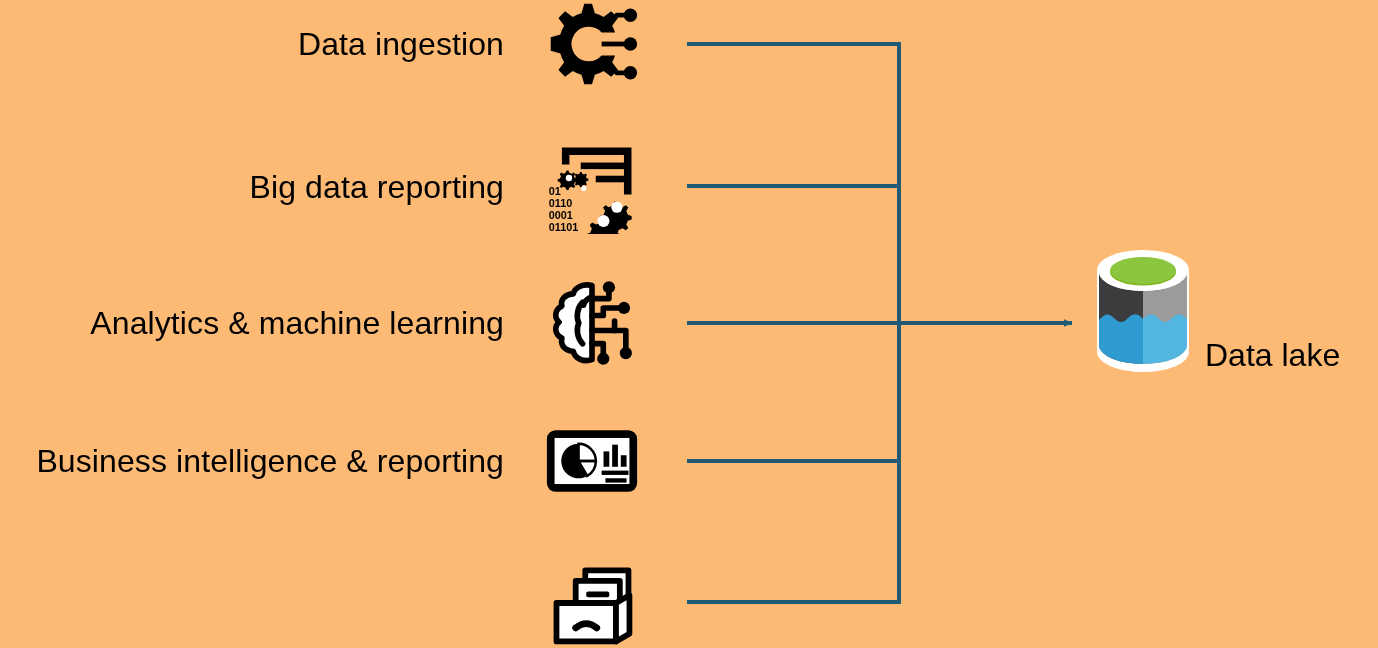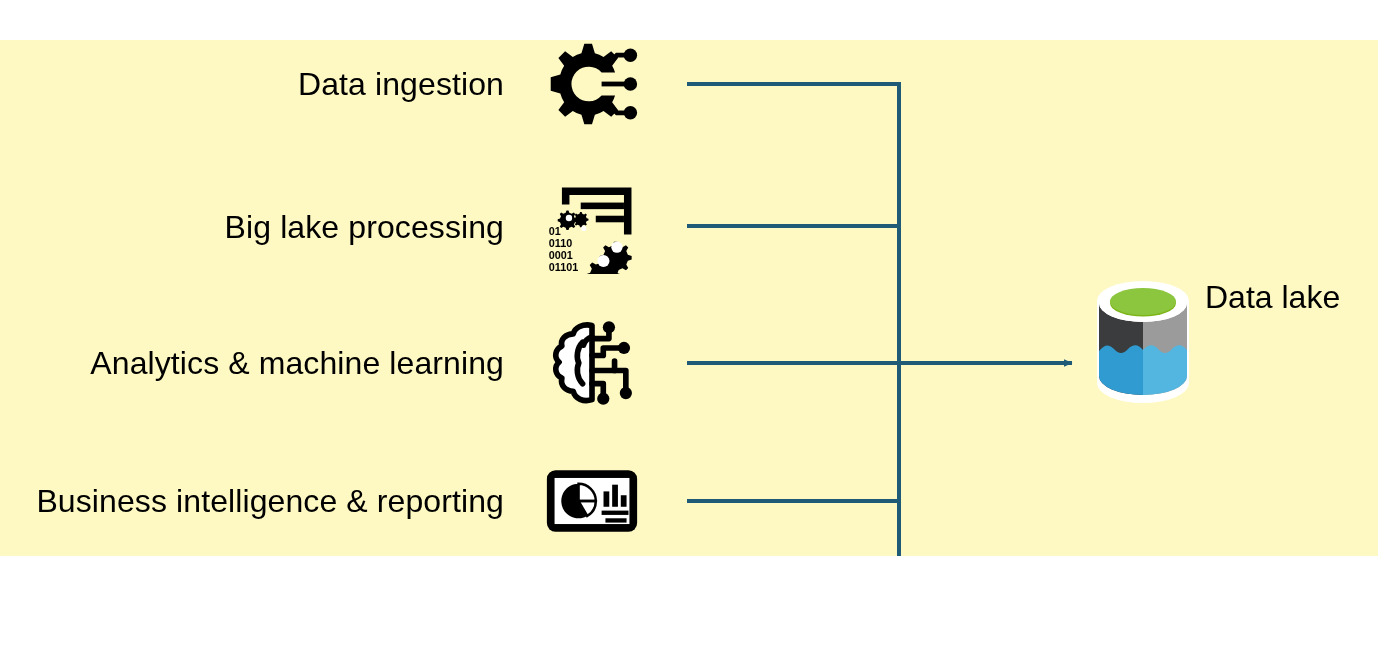--- a/index.html
+++ b/index.html
@@ -6,24 +6,23 @@
     margin: 0;
     padding: 0;
     background: #ffffff;
   }
   body {
     font-family: "Liberation Sans", sans-serif;
   }
   #canvas {
     position: relative;
     width: 1378px;
-    height: 516px;
-    background: #fef9c3;
+    height: 648px;
+    background: #fdba74;
     overflow: hidden;
-    margin-top: 40px;
   }
   
   .row {
     position: absolute;
     left: 0;
     width: 640px;
     height: 120px;
     display: flex;
     align-items: center;
     justify-content: flex-end;
@@ -55,23 +54,23 @@
     top: 0;
     width: 1378px;
     height: 648px;
     pointer-events: none;
   }
 
   
   #datalake {
     position: absolute;
     left: 1093px;
-    top: 239px;
+    top: 248px;
     display: flex;
-    align-items: flex-start;
+    align-items: flex-end;
   }
   #datalake-icon {
     width: 100px;
     height: 128px;
     flex: 0 0 100px;
   }
   #datalake-label {
     font-size: 32px;
     color: #000000;
     white-space: nowrap;
@@ -118,21 +117,21 @@
         <path d="M60,50 L86,50" stroke="#000" stroke-width="5" fill="none"></path>
         <path d="M60,70 L66,70 L76,80 L86,80" stroke="#000" stroke-width="5" fill="none"></path>
         <circle cx="90" cy="20" r="7"></circle>
         <circle cx="90" cy="50" r="7"></circle>
         <circle cx="90" cy="80" r="7"></circle>
       </svg>
     </div>
   </div>
 
   <div class="row" style="top:127px">
-    <div class="row-label">Big lake processing</div>
+    <div class="row-label">Big data reporting</div>
     <div class="row-icon">
       <svg viewBox="0 0 100 100" width="94" height="94" fill="#000000">
 
         <path d="M18,8 L92,8 L92,58 L84,58 L84,16 L26,16 L26,26 L18,26 Z"></path>
         <rect x="38" y="24" width="46" height="7"></rect>
         <rect x="54" y="38" width="30" height="7"></rect>
 
         <path d="M24,34 l4,0 l1.6,4.6 l4.6,1.9 l4.2,-2.4 l2.8,2.8 l-2.4,4.2
                  l1.9,4.6 l4.6,1.6 l0,4 l-4.6,1.6 l-1.9,4.6 l2.4,4.2 l-2.8,2.8
                  l-4.2,-2.4 l-4.6,1.9 l-1.6,4.6 l-4,0 l-1.6,-4.6 l-4.6,-1.9

